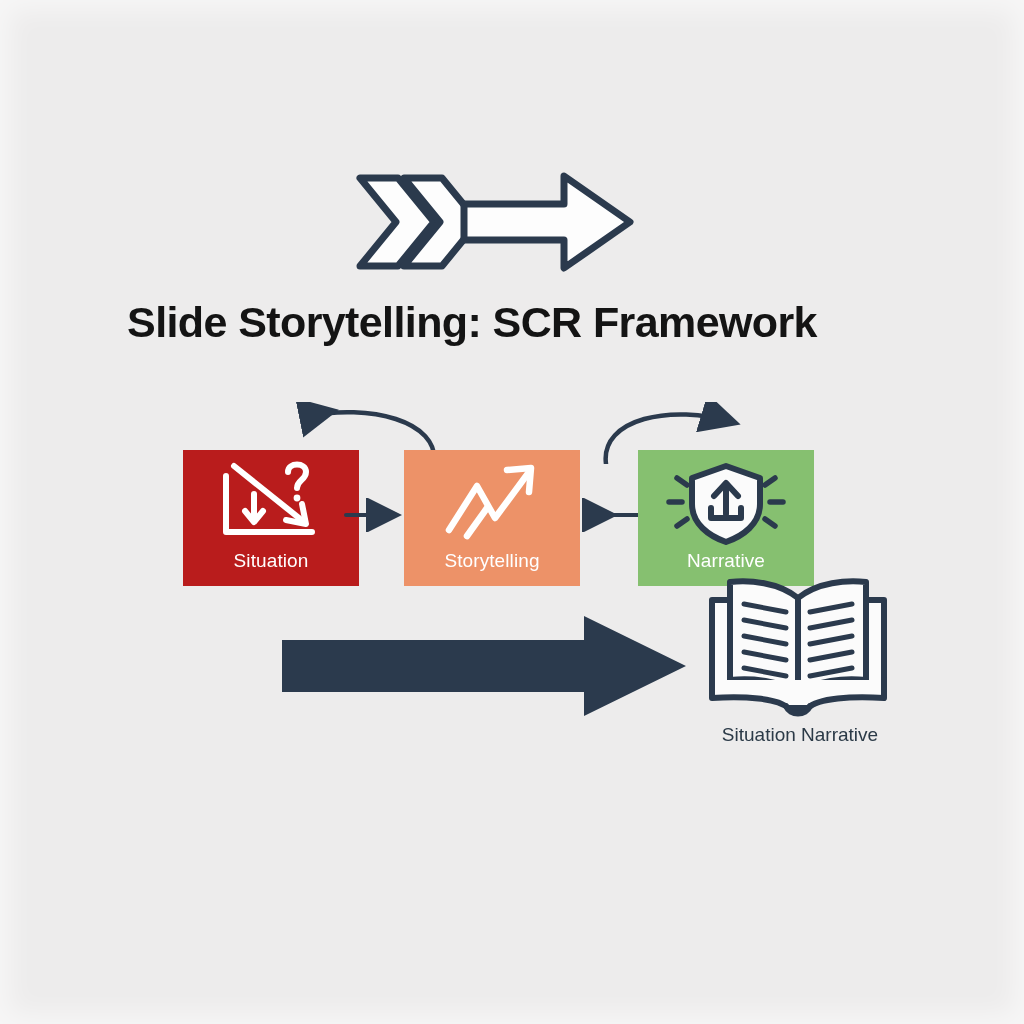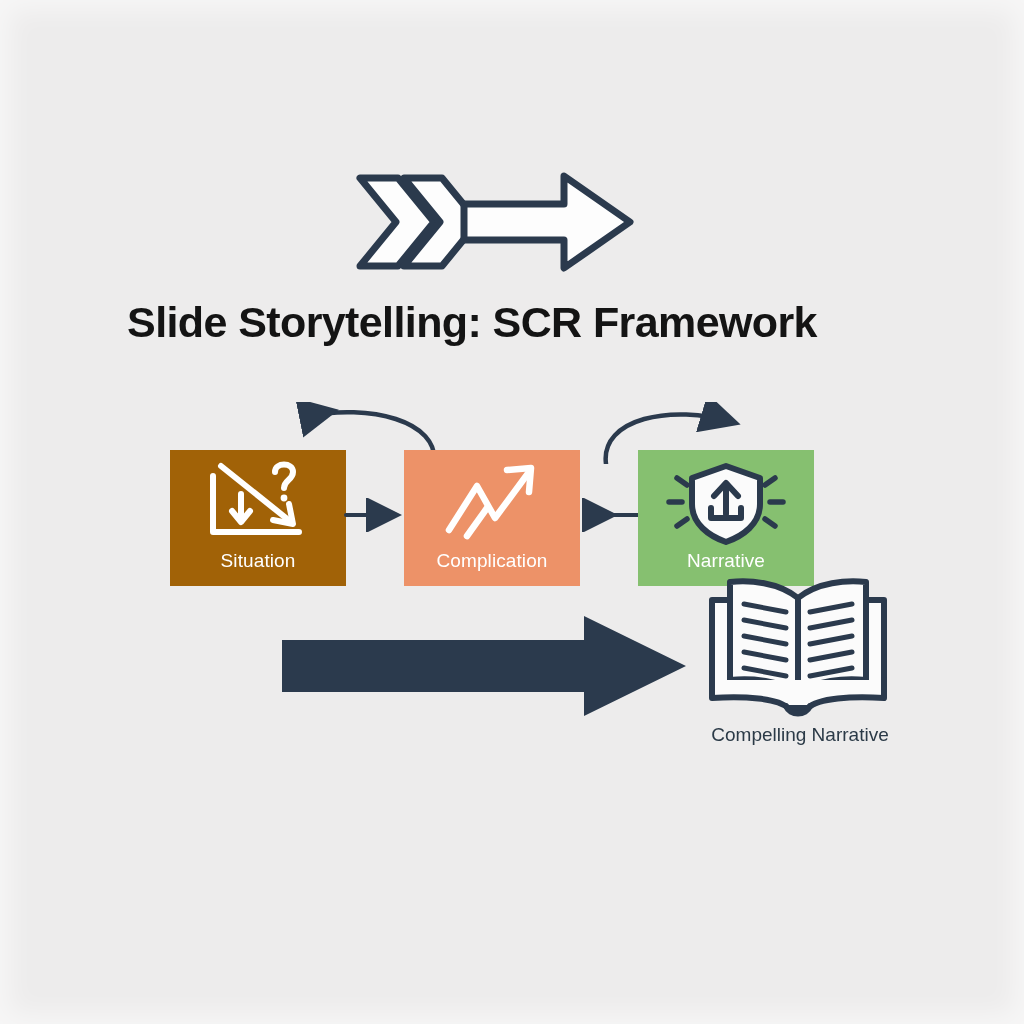--- a/index.html
+++ b/index.html
@@ -136,21 +136,21 @@
     <svg viewBox="0 0 164 62" width="164" height="62" aria-hidden="true">
       <defs>
         <marker id="ah-right" markerWidth="9" markerHeight="9" refX="7" refY="4.5" orient="auto">
           <path d="M0,0 L9,4.5 L0,9 z" fill="#2b3a4d"></path>
         </marker>
       </defs>
       <path d="M6 62 C 0 16, 72 2, 132 20" fill="none" stroke="#2b3a4d" stroke-width="4.5" stroke-linecap="round" marker-end="url(#ah-right)"></path>
     </svg>
   </div>
 
-  <div class="abs stage-box" id="stage-situation" style="background: #a16207;">
+  <div class="abs stage-box" id="stage-situation" style="background: #b91c1c; margin-left: 13px;">
     <span class="stage-icon">
       <svg viewBox="0 0 118 86" width="118" height="86" aria-hidden="true">
         <g stroke="#ffffff" stroke-width="6" fill="none" stroke-linecap="round" stroke-linejoin="round">
           <path d="M14 18 L14 74 L100 74"></path>
           <path d="M22 8 L92 64"></path>
           <path d="M74 62 L94 66 L90 46"></path>
           <path d="M42 36 L42 62"></path>
           <path d="M33 53 L42 64 L51 53"></path>
           <path d="M76 14 C76 4, 94 4, 94 14 C94 22, 85 22, 85 30"></path>
         </g>
@@ -174,21 +174,21 @@
   <div class="abs stage-box" id="stage-complication" style="background: rgb(237, 146, 104);">
     <span class="stage-icon">
       <svg viewBox="0 0 110 86" width="110" height="86" aria-hidden="true">
         <g stroke="#ffffff" stroke-width="6.5" fill="none" stroke-linecap="round" stroke-linejoin="round">
           <path d="M12 72 L40 28 L58 60 L92 14"></path>
           <path d="M70 12 L94 10 L92 34"></path>
           <path d="M30 78 L50 50"></path>
         </g>
       </svg>
     </span>
-    <span class="stage-label">Complication</span>
+    <span class="stage-label">Storytelling</span>
   </div>
 
   <div class="abs" id="connector-r-to-c">
     <svg viewBox="0 0 66 34" width="66" height="34" aria-hidden="true">
       <defs>
         <marker id="ah-r2c" markerWidth="9" markerHeight="9" refX="7" refY="4.5" orient="auto">
           <path d="M9,0 L0,4.5 L9,9 z" fill="#2b3a4d"></path>
         </marker>
       </defs>
       <line x1="64" y1="17" x2="14" y2="17" stroke="#2b3a4d" stroke-width="4" stroke-linecap="round" marker-end="url(#ah-r2c)"></line>
@@ -241,15 +241,15 @@
         <path d="M110 44 L152 36"></path>
           <path d="M110 60 L152 52"></path>
           <path d="M110 76 L152 68"></path>
         <path d="M110 92 L152 84"></path>
           <path d="M110 108 L152 100"></path>
       </g>
       <path d="M86 138 C90 148, 106 148, 110 138" fill="none" stroke="#2b3a4d" stroke-width="6" stroke-linecap="round"></path>
     </svg>
   </div>
 
-  <div class="abs" id="narrative-caption">Compelling Narrative</div>
+  <div class="abs" id="narrative-caption">Situation Narrative</div>
 
 </div>
 
 </body></html>

